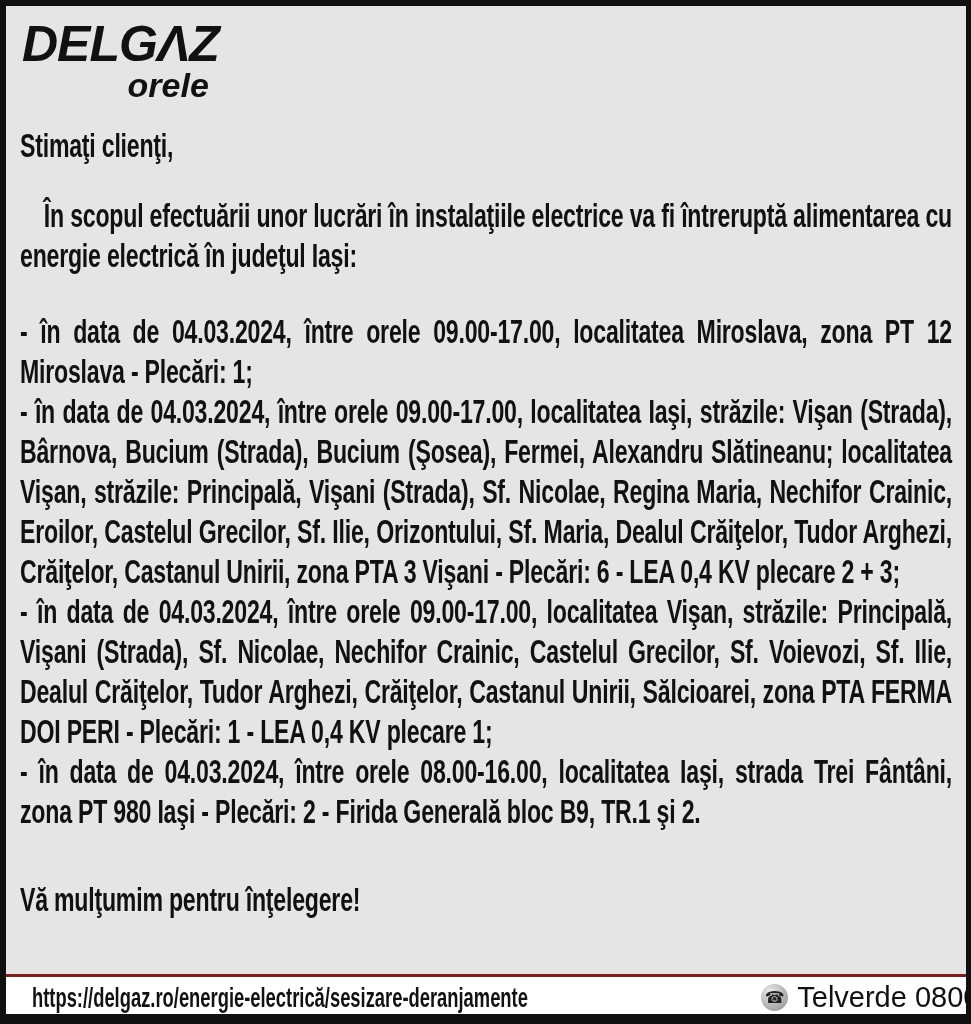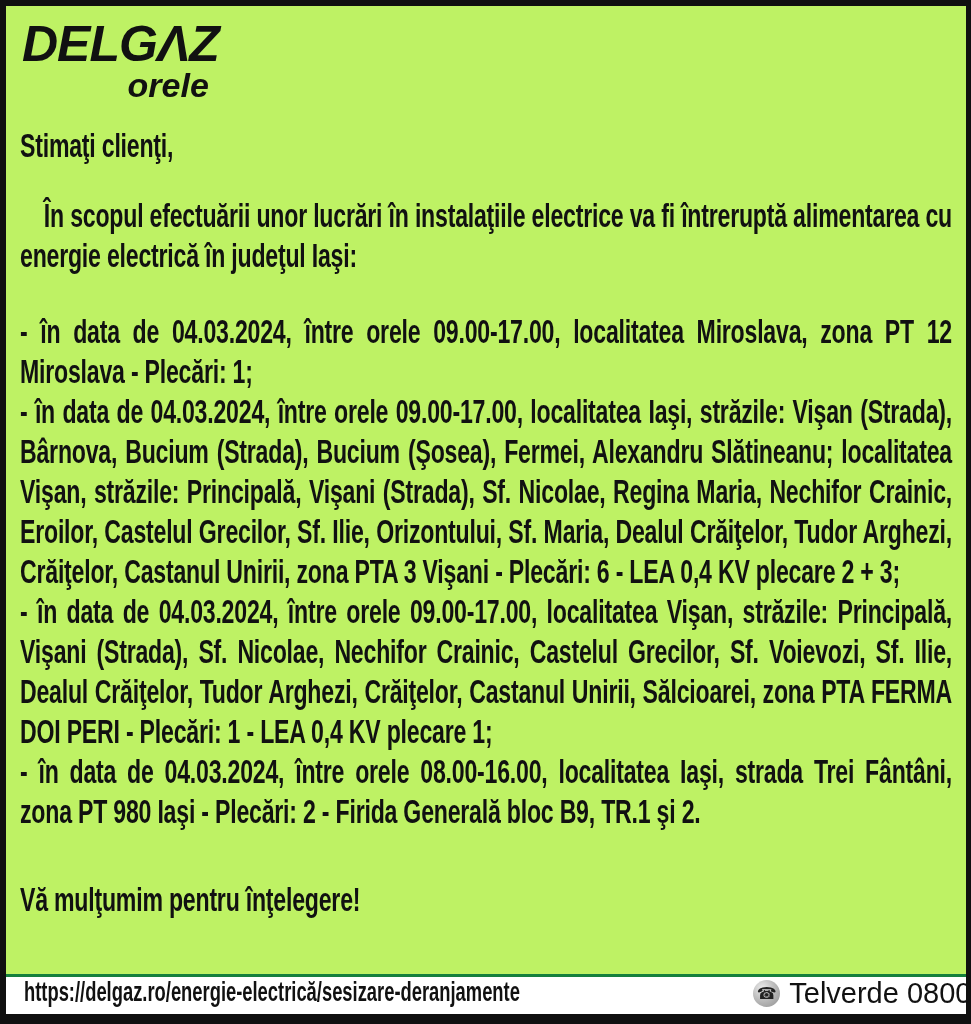--- a/index.html
+++ b/index.html
@@ -6,21 +6,21 @@
   body {
     width: 971px; height: 1024px;
     background: #ffffff;
     color: #111111;
     font-family: "Liberation Sans", sans-serif;
     overflow: hidden;
   }
   .frame {
     box-sizing: border-box;
     width: 971px; height: 1024px;
-    background: #bef264;
+    background: #e5e5e5;
     border: 6px solid #101010;
     border-right-width: 5px;
     border-bottom-width: 10px;
     display: flex;
     flex-direction: column;
   }
   .content {
     flex: 1 1 auto;
     padding: 14px 14px 0 14px;
     overflow: hidden;
@@ -55,26 +55,26 @@
     margin-top: 30px !important;
     text-align: justify;
     text-indent: 34px;
   }
   .outages { margin-top: 36px; }
   .outages p { text-align: justify; }
   .closing { margin-top: 48px !important; }
   
   .footer {
     flex: 0 0 auto;
-    border-top: 3px solid #15803d;
+    border-top: 3px solid #7f1d1d;
     height: 37px;
     display: flex;
-    align-items: flex-start;
+    align-items: flex-end;
     justify-content: space-between;
-    padding: 0 18px;
+    padding: 0 26px;
     background: #ffffff;
   }
   .url {
     display: inline-block;
     font-size: 27px;
     font-weight: bold;
     white-space: nowrap;
     transform: scaleX(0.68);
     transform-origin: 0 50%;
   }

